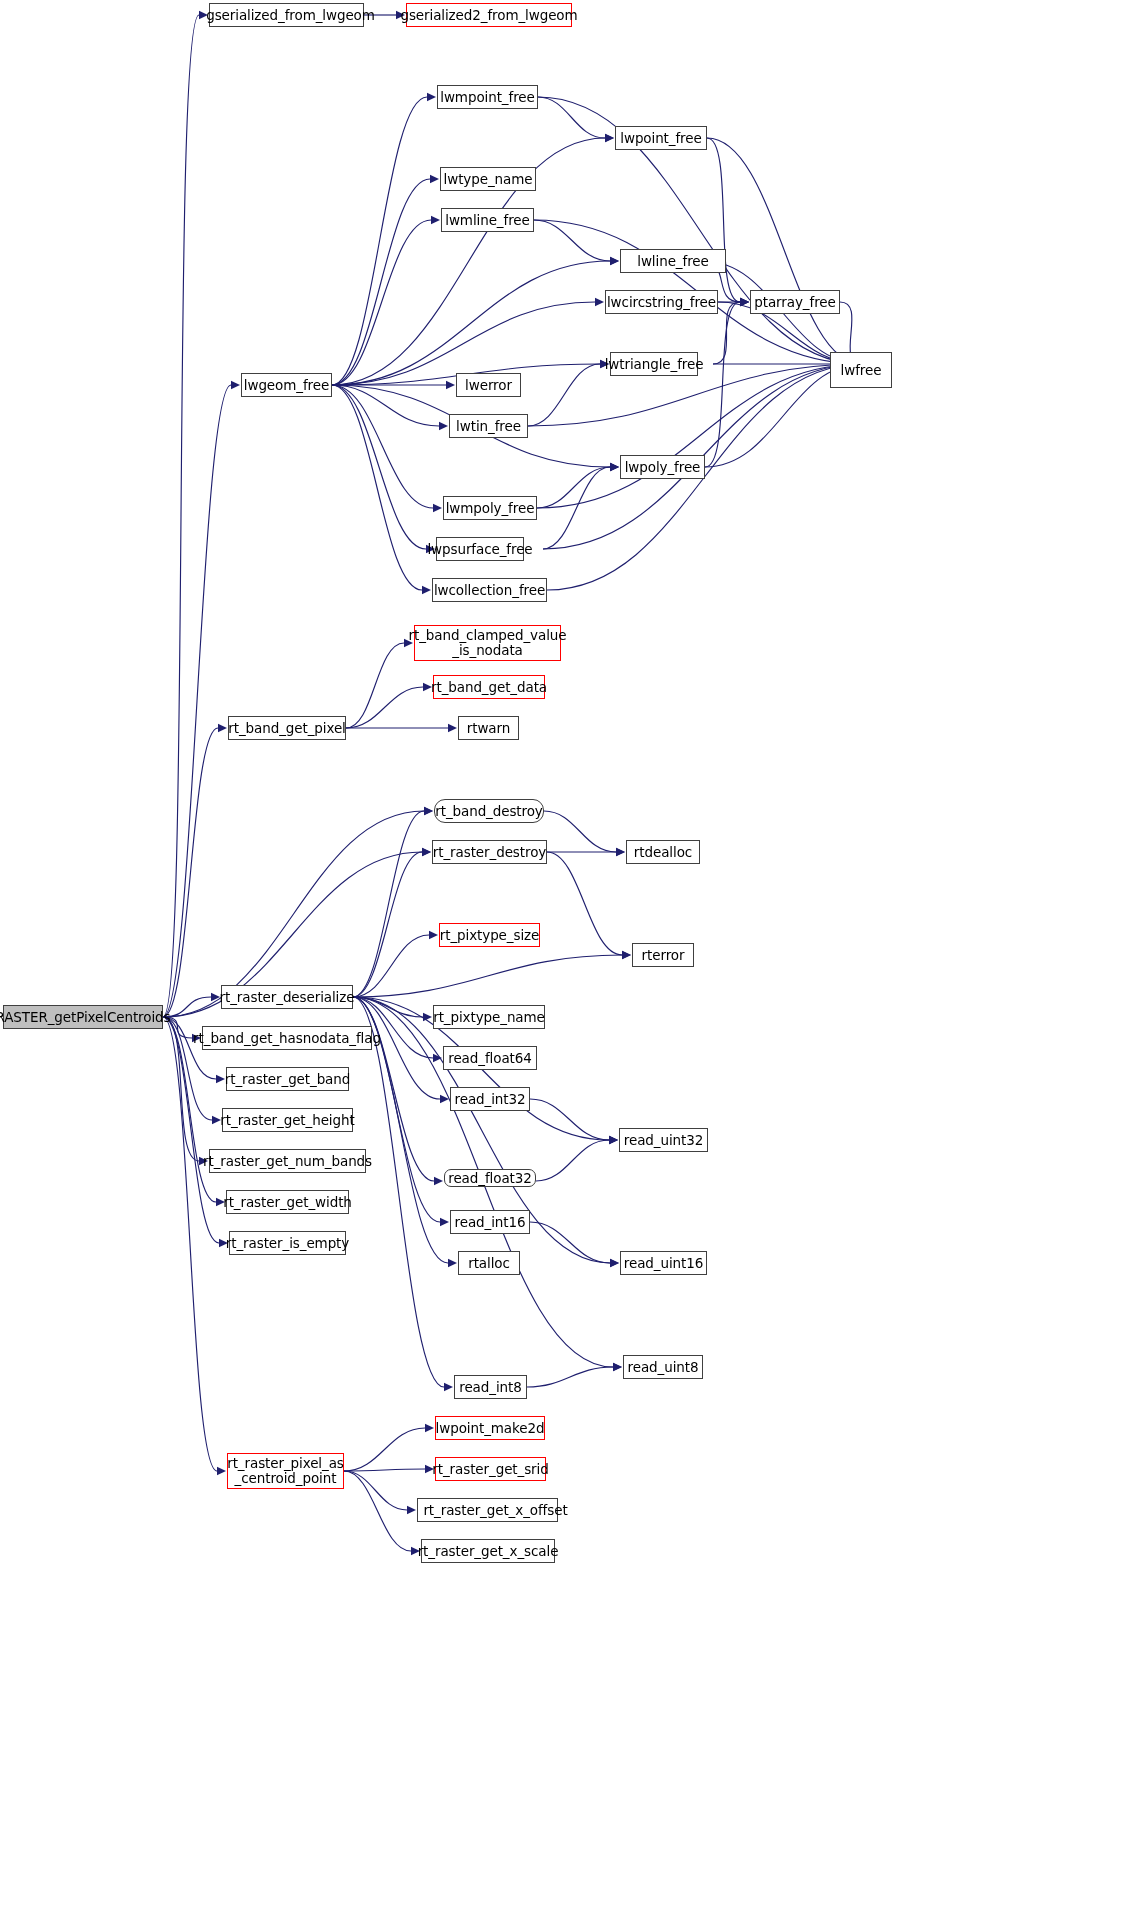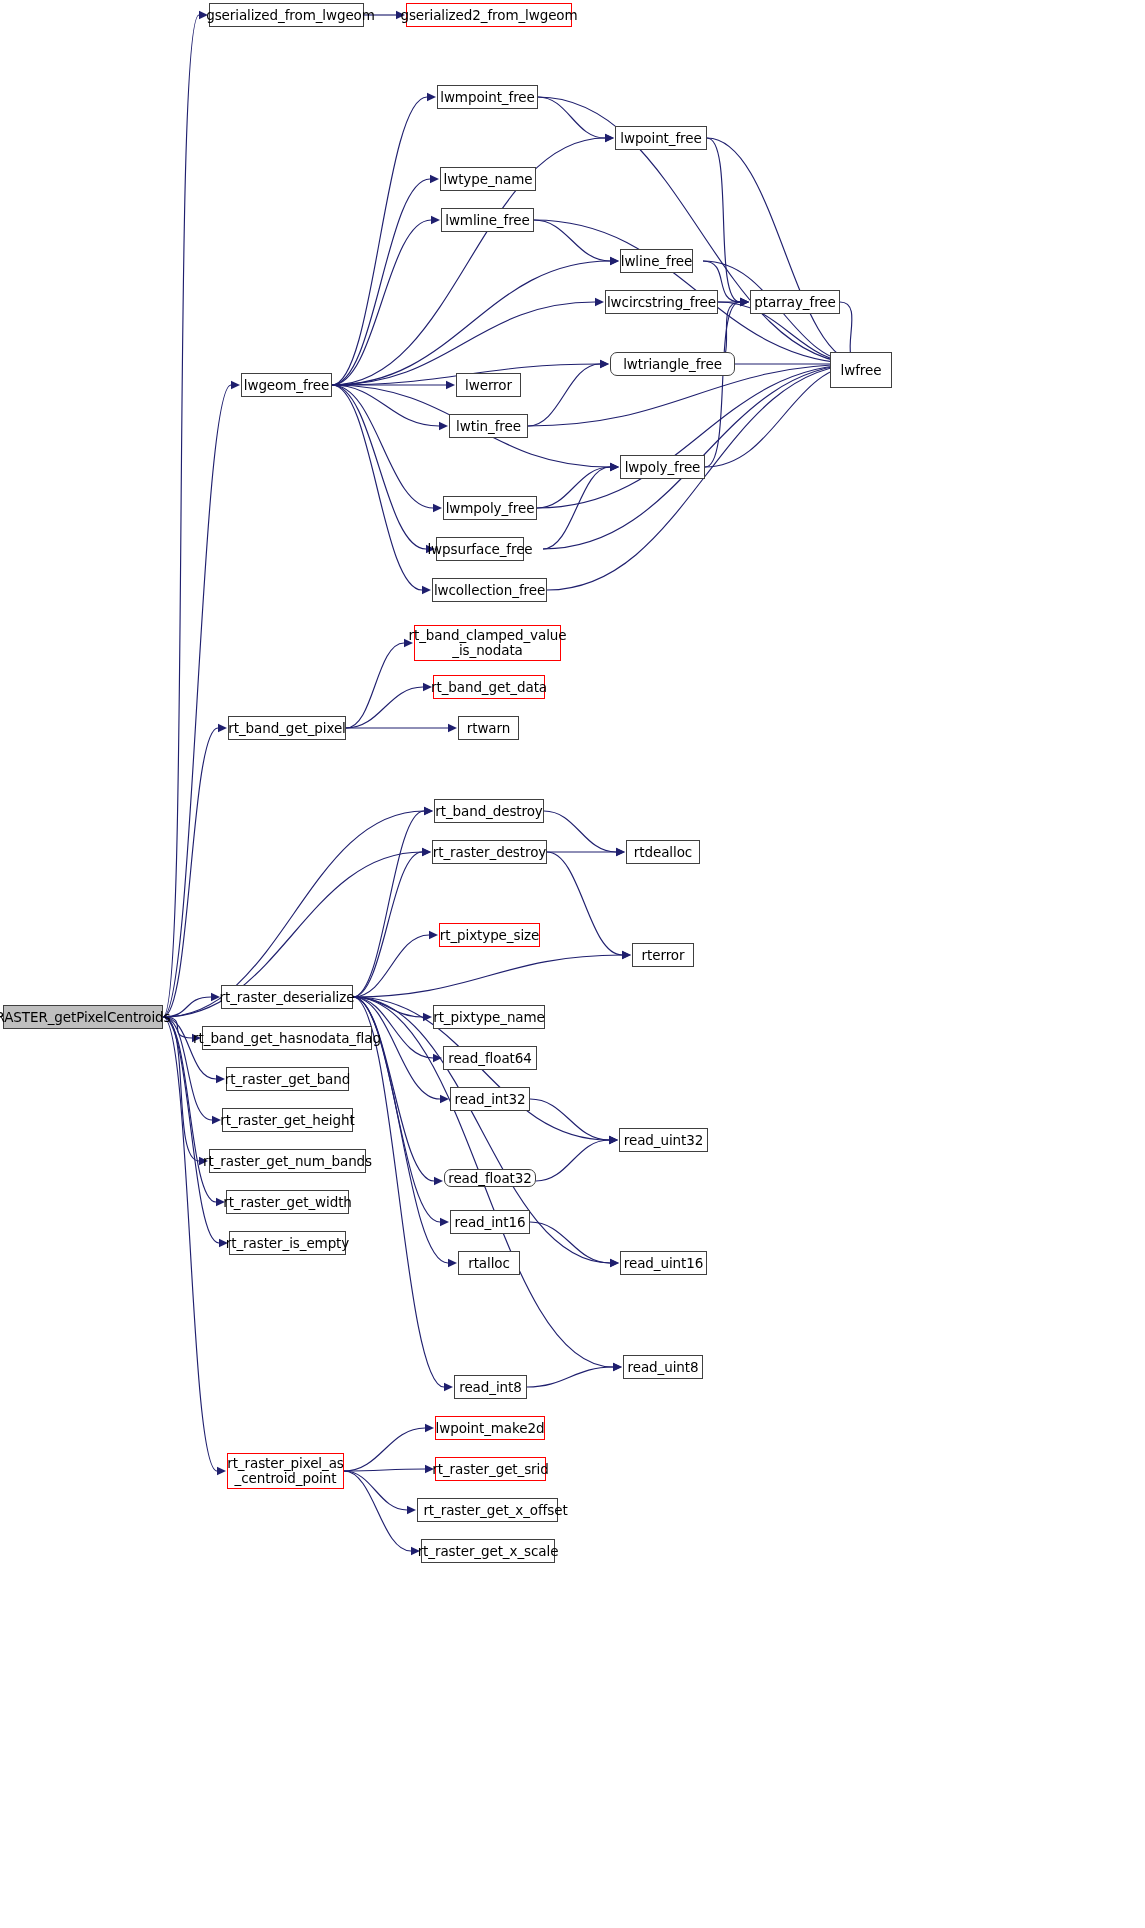--- a/index.html
+++ b/index.html
@@ -218,38 +218,38 @@
       <path class="edge-path" d="M344,1471 C374.15,1471 380.85,1551 411,1551"></path>
       <polygon class="edge-head" points="420,1551 411,1555.2 411,1546.8"></polygon>
     </svg>
 <div class="node root" style="left: 3px; top: 1005px; width: 160px; height: 24px;">RASTER_getPixelCentroids</div>
     <div class="node" style="left: 209px; top: 3px; width: 155px; height: 24px; padding-left: 8px;">gserialized_from_lwgeom</div>
     <div class="node red" style="left: 406px; top: 3px; width: 166px; height: 24px;">gserialized2_from_lwgeom</div>
     <div class="node" style="left: 437px; top: 85px; width: 101px; height: 24px;">lwmpoint_free</div>
     <div class="node" style="left: 615px; top: 126px; width: 92px; height: 24px;">lwpoint_free</div>
     <div class="node" style="left: 440px; top: 167px; width: 96px; height: 24px;">lwtype_name</div>
     <div class="node" style="left: 441px; top: 208px; width: 93px; height: 24px;">lwmline_free</div>
-    <div class="node" style="left: 620px; top: 249px; width: 73px; height: 24px;">lwline_free</div>
+    <div class="node" style="left: 620px; top: 249px; width: 106px; height: 24px;">lwline_free</div>
     <div class="node" style="left: 605px; top: 290px; width: 113px; height: 24px;">lwcircstring_free</div>
     <div class="node" style="left: 750px; top: 290px; width: 90px; height: 24px;">ptarray_free</div>
     <div class="node" style="left: 830px; top: 352px; width: 62px; height: 36px;">lwfree</div>
-    <div class="node" style="left: 610px; top: 352px; width: 125px; height: 24px; border-radius: 7px;">lwtriangle_free</div>
+    <div class="node" style="left: 610px; top: 352px; width: 88px; height: 24px;">lwtriangle_free</div>
     <div class="node" style="left: 241px; top: 373px; width: 91px; height: 24px;">lwgeom_free</div>
     <div class="node" style="left: 456px; top: 373px; width: 65px; height: 24px;">lwerror</div>
     <div class="node" style="left: 449px; top: 414px; width: 79px; height: 24px;">lwtin_free</div>
     <div class="node" style="left: 620px; top: 455px; width: 85px; height: 24px;">lwpoly_free</div>
     <div class="node" style="left: 443px; top: 496px; width: 94px; height: 24px;">lwmpoly_free</div>
     <div class="node" style="left: 436px; top: 537px; width: 88px; height: 24px;">lwpsurface_free</div>
     <div class="node" style="left: 432px; top: 578px; width: 115px; height: 24px;">lwcollection_free</div>
     <div class="node red" style="left: 414px; top: 625px; width: 147px; height: 36px;">rt_band_clamped_value
 _is_nodata</div>
     <div class="node red" style="left: 433px; top: 675px; width: 112px; height: 24px;">rt_band_get_data</div>
     <div class="node" style="left: 458px; top: 716px; width: 61px; height: 24px;">rtwarn</div>
     <div class="node" style="left: 228px; top: 716px; width: 118px; height: 24px;">rt_band_get_pixel</div>
-    <div class="node" style="left: 434px; top: 799px; width: 110px; height: 24px;">rt_band_destroy</div>
+    <div class="node" style="left: 434px; top: 799px; width: 110px; height: 24px; border-radius: 11px;">rt_band_destroy</div>
     <div class="node" style="left: 432px; top: 840px; width: 115px; height: 24px;">rt_raster_destroy</div>
     <div class="node" style="left: 626px; top: 840px; width: 74px; height: 24px;">rtdealloc</div>
     <div class="node red" style="left: 439px; top: 923px; width: 101px; height: 24px;">rt_pixtype_size</div>
     <div class="node" style="left: 632px; top: 943px; width: 62px; height: 24px;">rterror</div>
     <div class="node" style="left: 221px; top: 985px; width: 132px; height: 24px;">rt_raster_deserialize</div>
     <div class="node" style="left: 433px; top: 1005px; width: 112px; height: 24px;">rt_pixtype_name</div>
     <div class="node" style="left: 202px; top: 1026px; width: 170px; height: 24px;">rt_band_get_hasnodata_flag</div>
     <div class="node" style="left: 443px; top: 1046px; width: 94px; height: 24px;">read_float64</div>
     <div class="node" style="left: 226px; top: 1067px; width: 123px; height: 24px;">rt_raster_get_band</div>
     <div class="node" style="left: 450px; top: 1087px; width: 80px; height: 24px;">read_int32</div>

